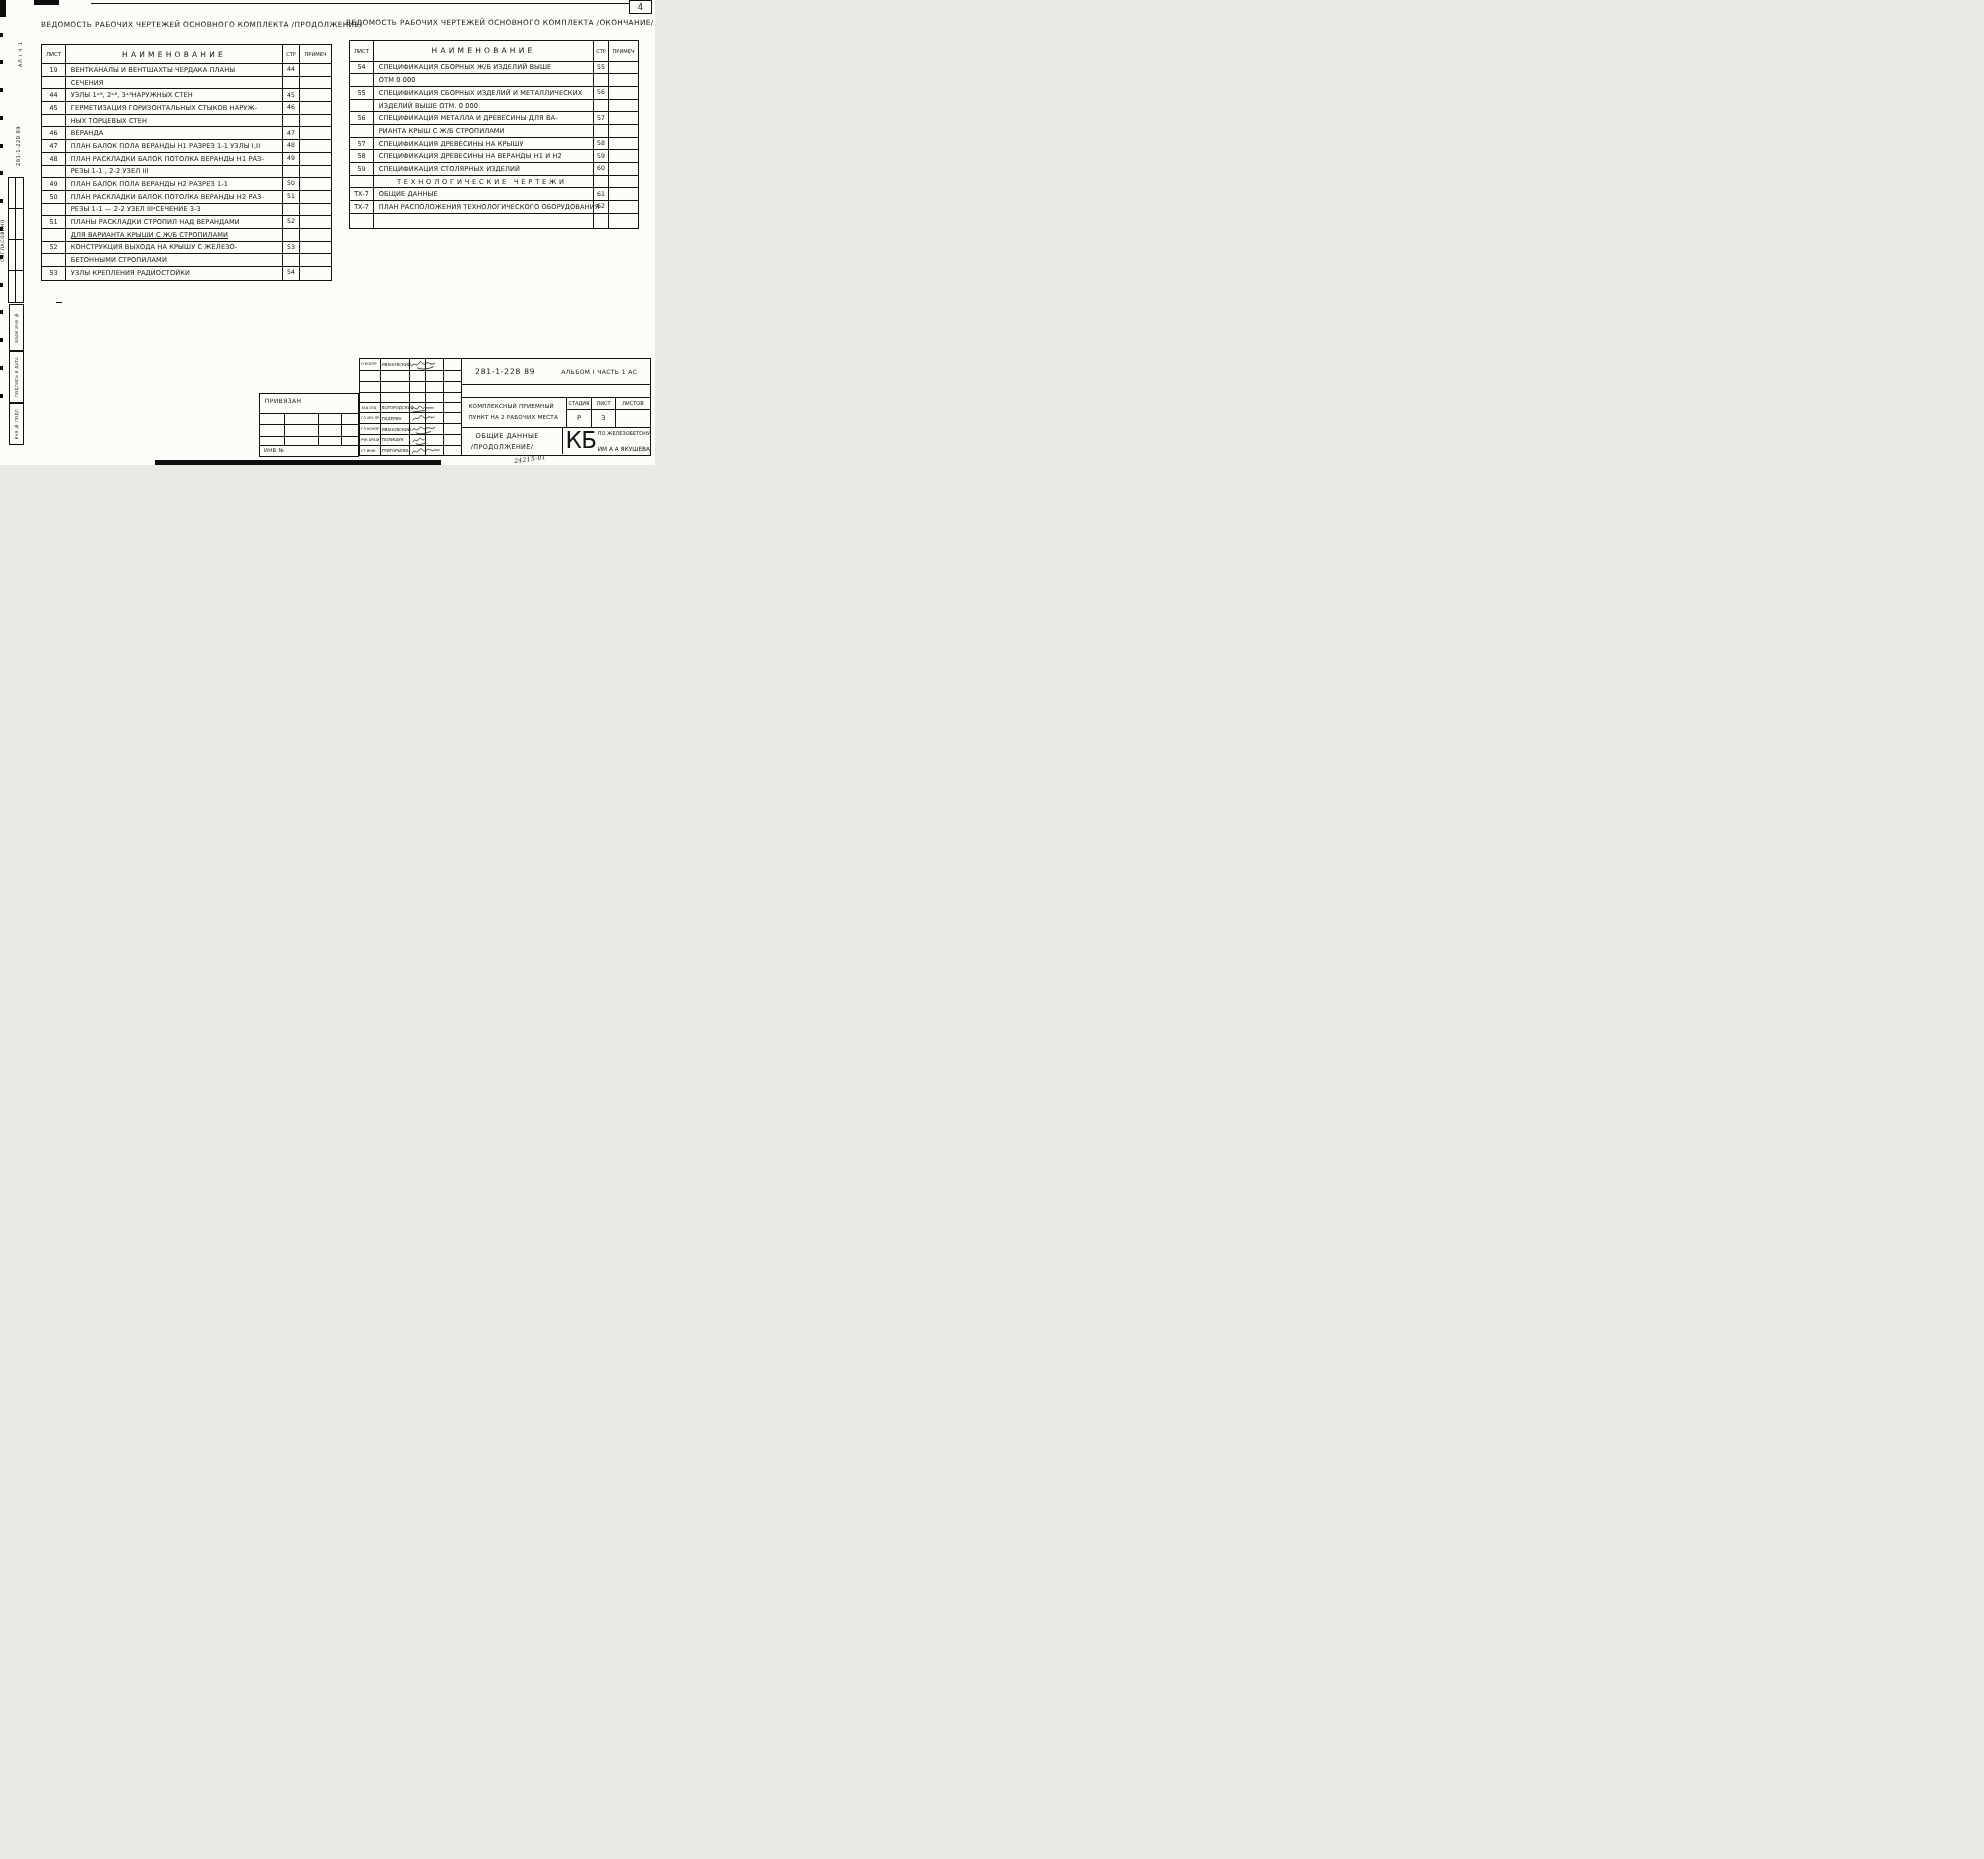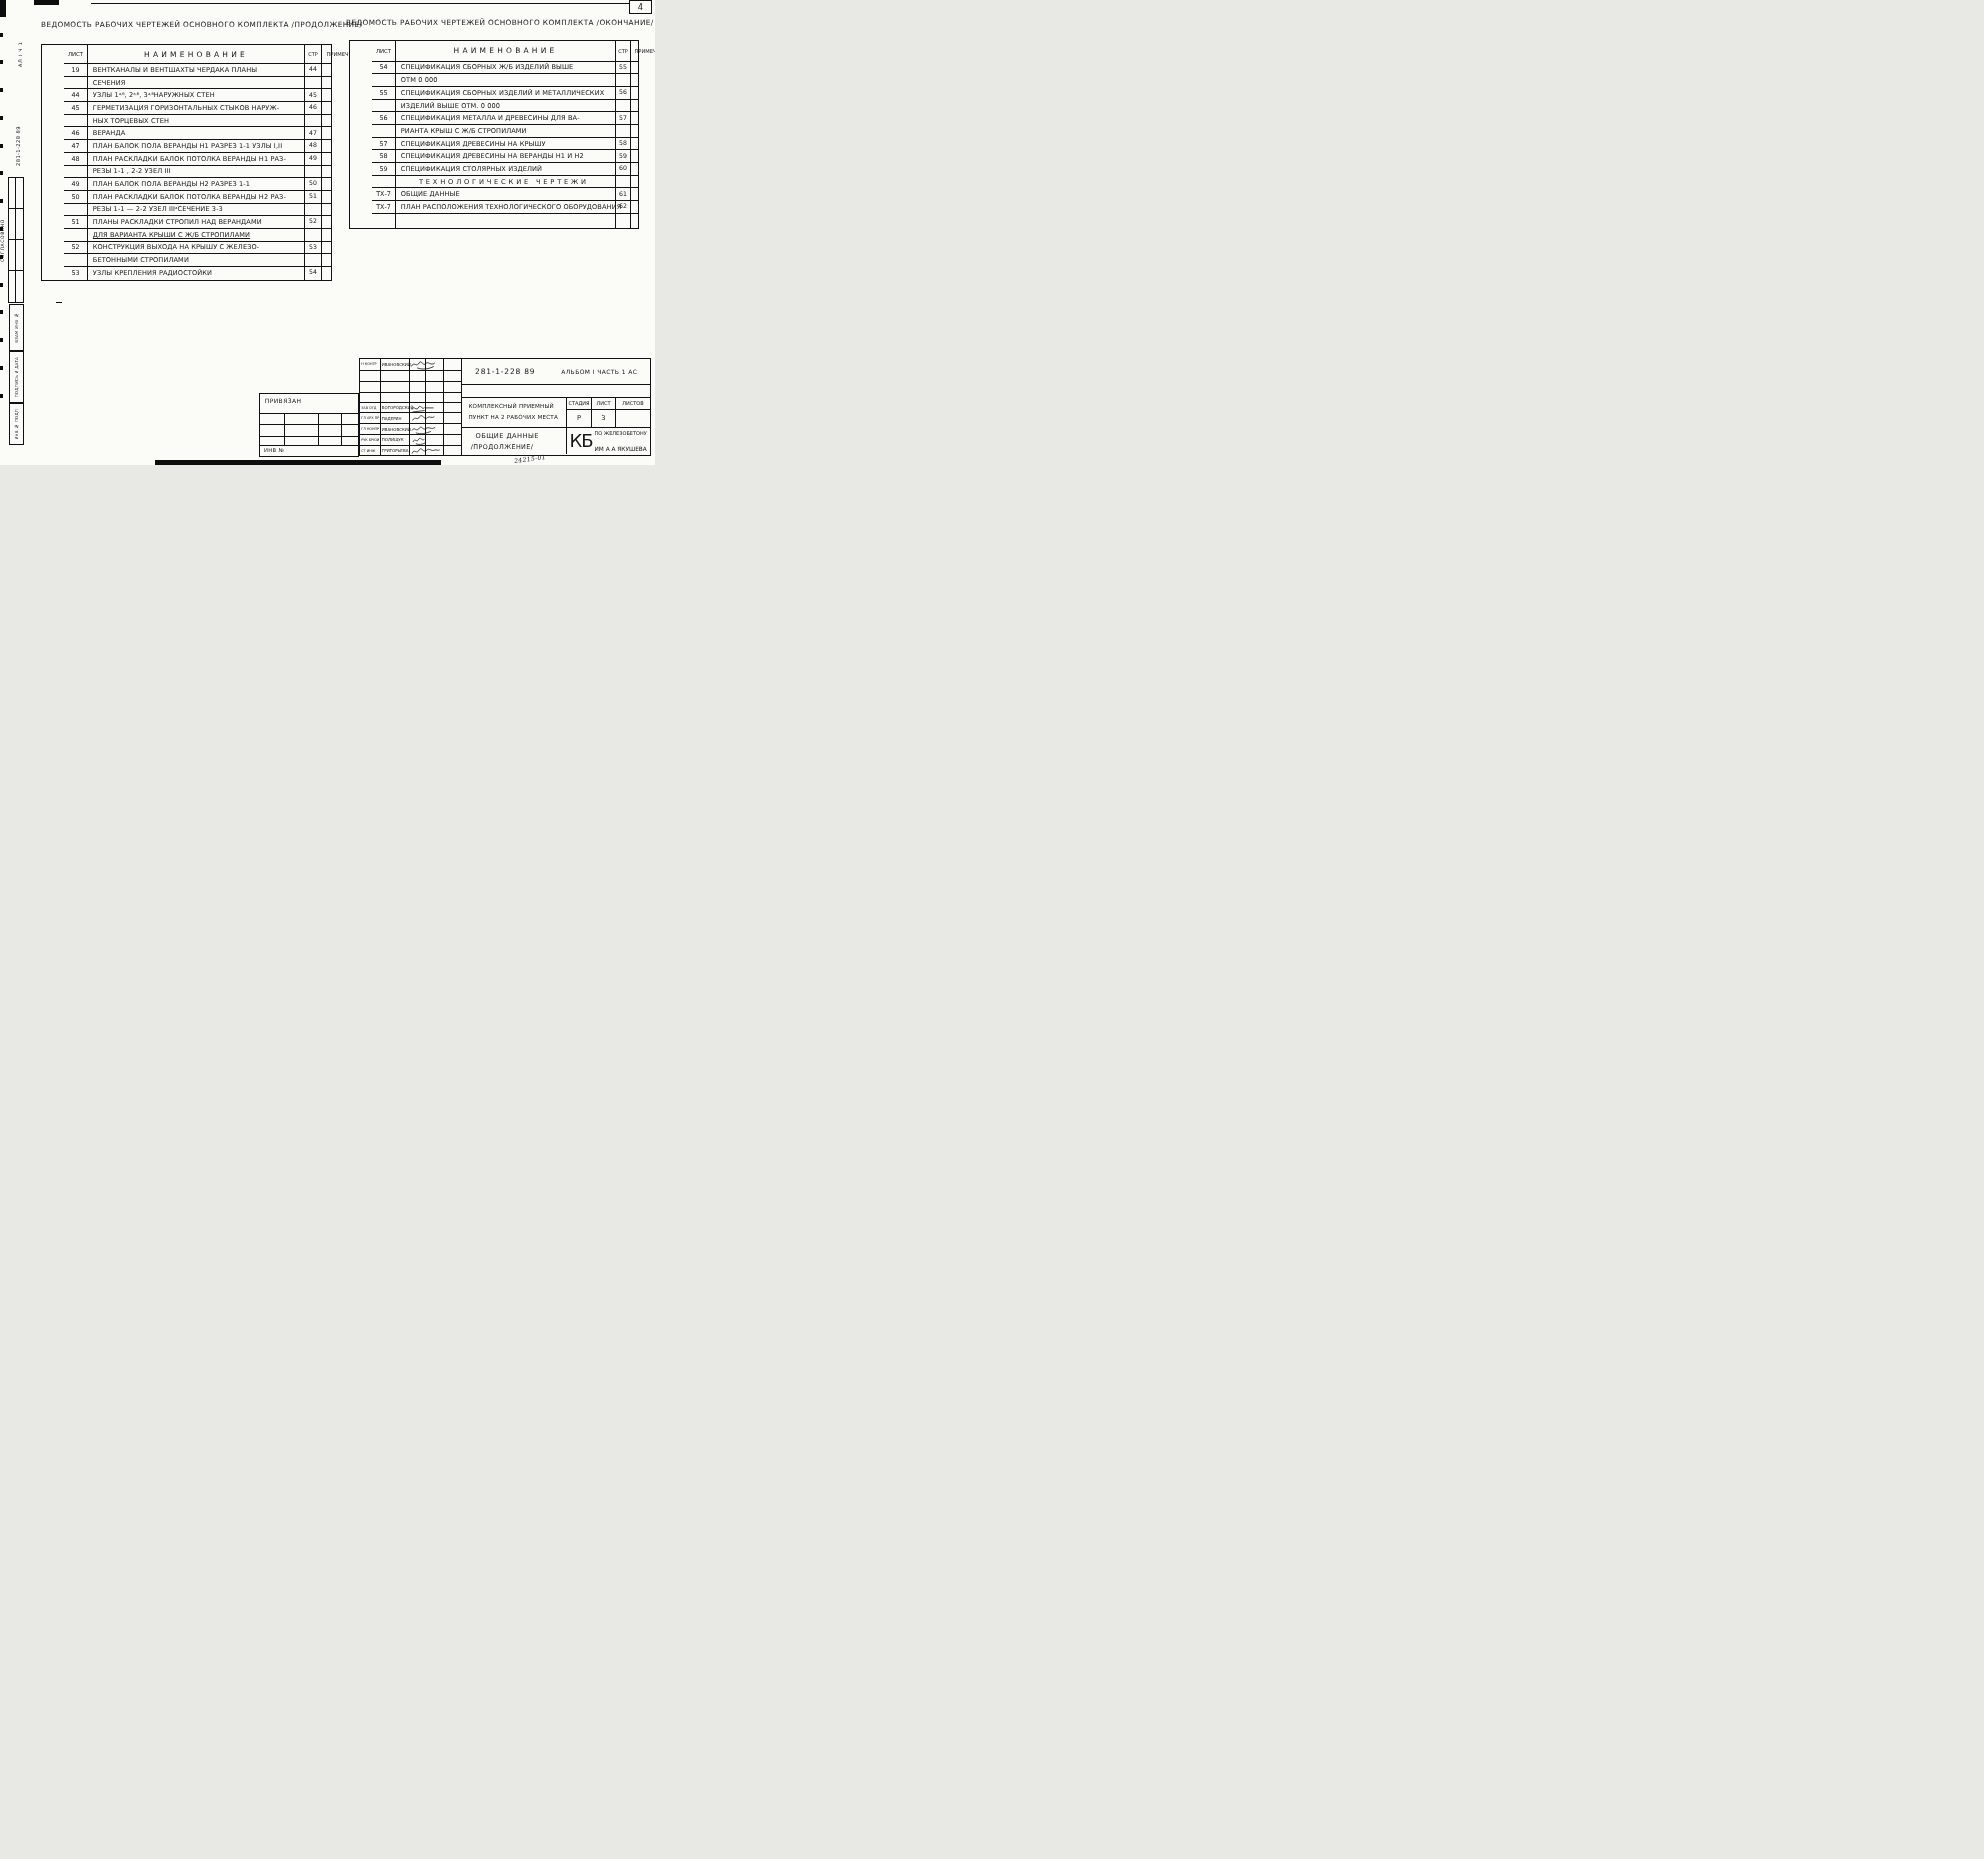--- a/index.html
+++ b/index.html
@@ -20,21 +20,21 @@
   .dash { position:absolute; left:0; width:2.8px; height:3.6px; background:#0d0d0d; }
   .blot { position:absolute; background:#0d0d0d; }
   .handnum { position:absolute; left:514px; top:455px; font-family:"DejaVu Serif", serif;
     font-style:italic; font-size:6px; color:#262626; transform:rotate(-7deg); letter-spacing:0.4px; }
 
   
   .sheet-title { position:absolute; font-size:7.3px; letter-spacing:0.4px; white-space:nowrap; }
 
   
   .tbl { position:absolute; border:1.2px solid #111; background:#fbfbf8; }
-  .tr  { display:grid; border-bottom:0.8px solid #131313;margin-left:22px; }
+  .tr  { display:grid; border-bottom:0.8px solid #131313; }
   .tr:last-child { border-bottom:none; }
   .thead { border-bottom:1.2px solid #111; }
   .td { border-right:0.8px solid #131313; display:flex; align-items:center;
         white-space:nowrap; overflow:visible; padding:0 3.2px; }
   .td:last-child { border-right:none; }
   .c-sheet { justify-content:center; font-size:6.4px; padding:0 0.8px; }
   .c-name  { font-size:6.6px; letter-spacing:0.1px; padding-left:4.8px; }
   .c-page  { justify-content:center; font-size:6.2px; padding:0 0.8px; align-items:flex-start; padding-top:1.2px; }
   .th-sheet { justify-content:center; font-size:5.4px; }
   .th-name  { justify-content:center; font-size:7.5px; letter-spacing:3.2px; }
@@ -88,21 +88,21 @@
     display:flex; align-items:center; justify-content:center; }
   .ta-stage > div:nth-child(3n) { border-right:none; }
   .ta-stage > div:nth-child(n+4) { border-bottom:none; }
   .st-h { font-size:5px; }
   .st-v { font-size:6.7px; }
   .ta-r4 { height:26px; display:flex; }
   .ta-doc { width:105px; border-right:1.2px solid #111; padding:3.2px 0 0 13.5px; font-size:6.7px;
     letter-spacing:0.4px; line-height:1.6; white-space:nowrap; }
   .ta-doc .l2 { font-size:6.4px; margin-left:-4.8px; }
   .ta-org { flex:1; display:flex; align-items:center; padding-left:2.4px; }
-  .ta-org .big { font-size:18px; line-height:.85; letter-spacing:-0.8px; }
+  .ta-org .big { font-size:23px; line-height:.85; letter-spacing:-0.8px; }
   .ta-org .lines { display:flex; flex-direction:column; justify-content:space-between; height:22px; padding-left:1.6px; }
   .ta-org .o1 { font-size:5px; white-space:nowrap; }
   .ta-org .o2 { font-size:5.8px; white-space:nowrap; }
   .sig-svg { position:absolute; left:0.8px; top:0; overflow:visible; }
 </style>
 </head>
 <body>
 
 <div class="page">
 

